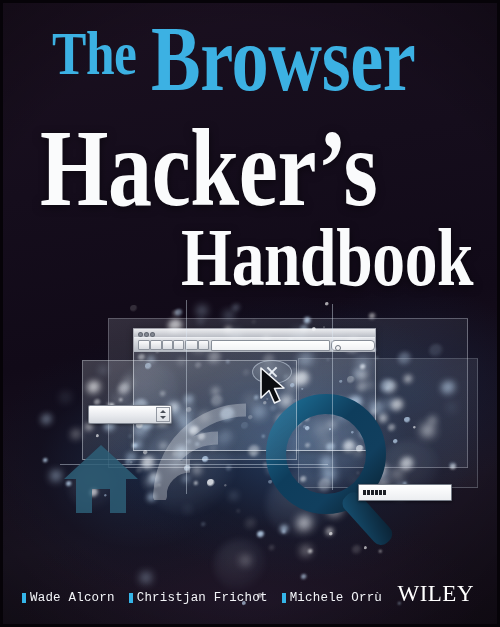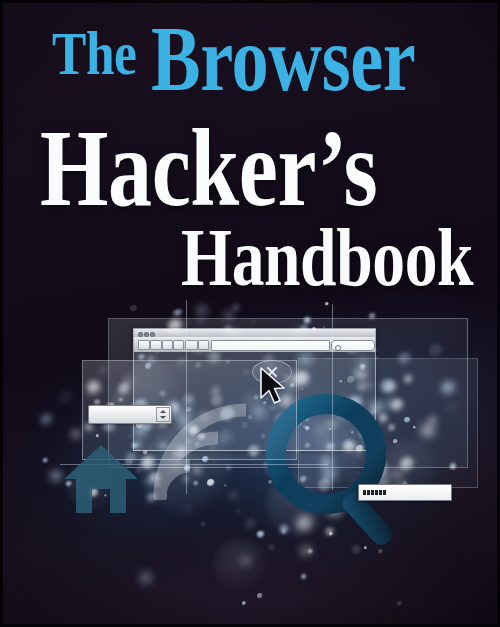--- a/index.html
+++ b/index.html
@@ -545,16 +545,31 @@
 
   <div class="bg-vignette"></div>
 
   <div id="title">
     <div class="tline" id="t-the">The</div>
     <div class="tline" id="t-browser">Browser</div>
     <div class="tline" id="t-hacker">Hacker’s</div>
     <div class="tline" id="t-handbook">Handbook</div>
   </div>
 
-
+  <div id="authors">
+    <span class="author">
+      <span class="abullet"></span>
+      <span>Wade Alcorn</span>
+    </span>
+    <span class="author">
+      <span class="abullet"></span>
+      <span>Christjan Frichot</span>
+    </span>
+    <span class="author">
+      <span class="abullet"></span>
+      <span>Michele Orrù</span>
+    </span>
+  </div>
+
+  <div id="wiley">WILEY</div>
 
   <div class="edge"></div>
 </div>
 
 </body></html>

